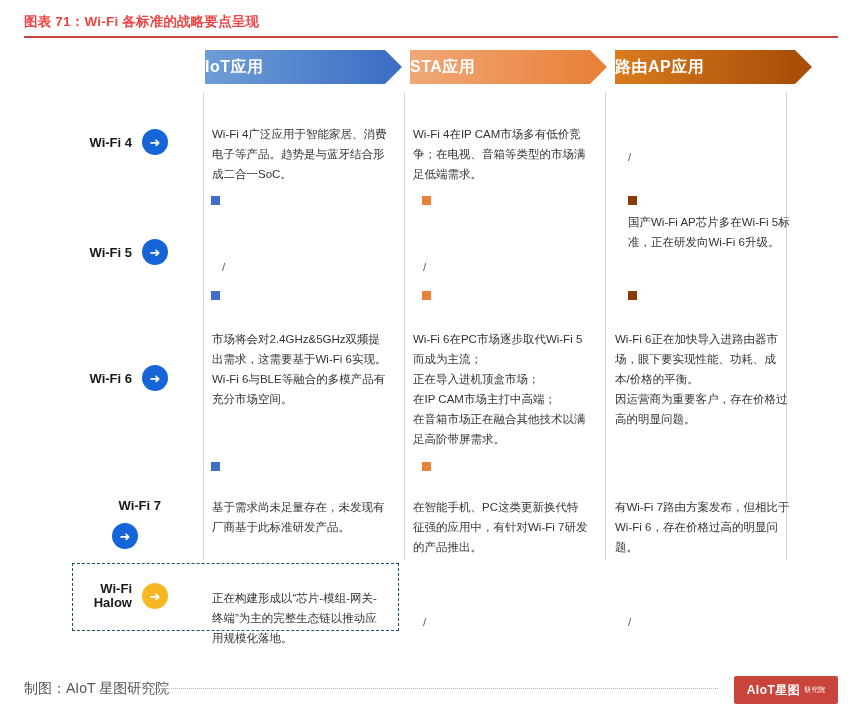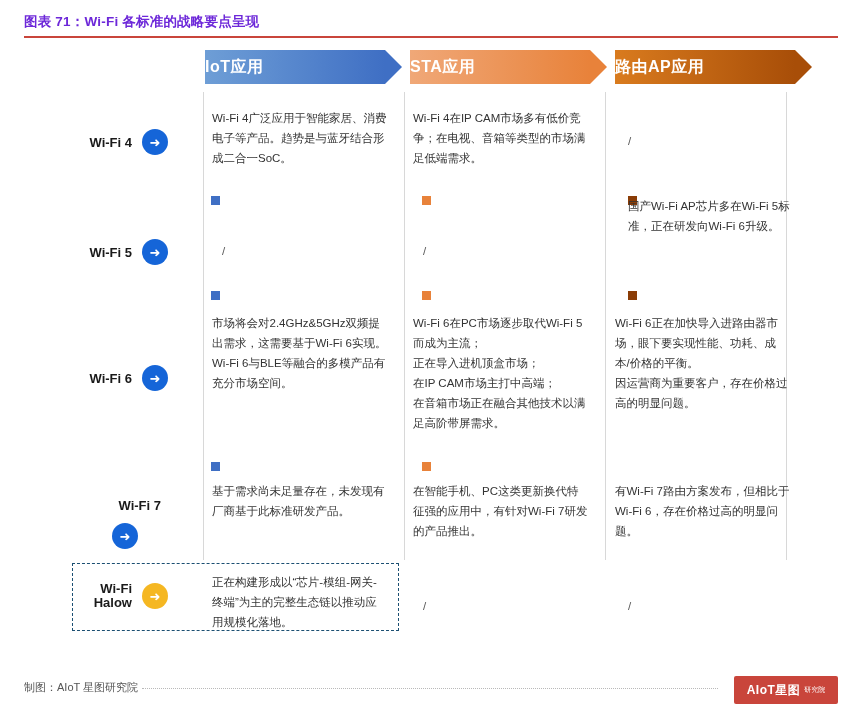--- a/index.html
+++ b/index.html
@@ -8,21 +8,21 @@
     background:#ffffff;
     font-family:"Liberation Sans","DejaVu Sans",sans-serif;
     color:#231f20;
     position:relative;
     overflow:hidden;
   }
   .title-bar{
     position:absolute;left:24px;top:12px;width:814px;
   }
   .title-text{
-    font-size:13.5px;font-weight:bold;color:#6d28d9;letter-spacing:.2px;
+    font-size:13.5px;font-weight:bold;color:#ef4444;letter-spacing:.2px;
   }
   .title-rule{
     position:absolute;left:24px;top:36px;width:814px;height:2px;background:#c9453b;
   }
   
   .headers{position:absolute;left:205px;top:50px;width:600px;height:36px;}
   .hdr{
     position:absolute;top:0;height:34px;
     display:flex;align-items:center;justify-content:flex-start;
     color:#fff;font-size:16px;font-weight:bold;letter-spacing:.5px;
@@ -54,39 +54,39 @@
   .circle{
     width:26px;height:26px;border-radius:50%;
     background:#1565d8;display:flex;align-items:center;justify-content:center;
     color:#fff;font-size:13px;flex:none;
   }
   .circle.yellow{background:#f5b722;}
 
   
   .cell{
     position:absolute;width:175px;
-    font-size:11.5px;line-height:20px;color:#333;
+    font-size:11.5px;line-height:20px;color:#333;margin-top:16px;
   }
   .cell.slash{color:#555;}
 
   
   .marker{position:absolute;width:9px;height:9px;}
   .m-blue{background:#3f6fc4;}
   .m-orange{background:#e8823a;}
   .m-brown{background:#8a3c06;}
 
   
   .dashbox{
     position:absolute;left:72px;top:563px;width:325px;height:66px;
     border:1.6px dashed #1b4f72;
   }
 
   
   .footer{position:absolute;left:24px;top:680px;width:814px;height:24px;}
-  .footer .src{font-size:11px;color:#555;float:left;}
+  .footer .src{font-size:14px;color:#555;float:left;}
   .footer .dots{
     position:absolute;left:118px;top:8px;right:120px;
     border-top:1.5px dotted #b9b9b9;
   }
   .logo{
     position:absolute;right:0;top:-4px;width:104px;height:28px;
     background:#c9453b;border-radius:2px;
     display:flex;align-items:center;justify-content:center;gap:4px;
   }
   .logo .lt{color:#fff;font-size:12px;font-weight:bold;letter-spacing:.5px;}

